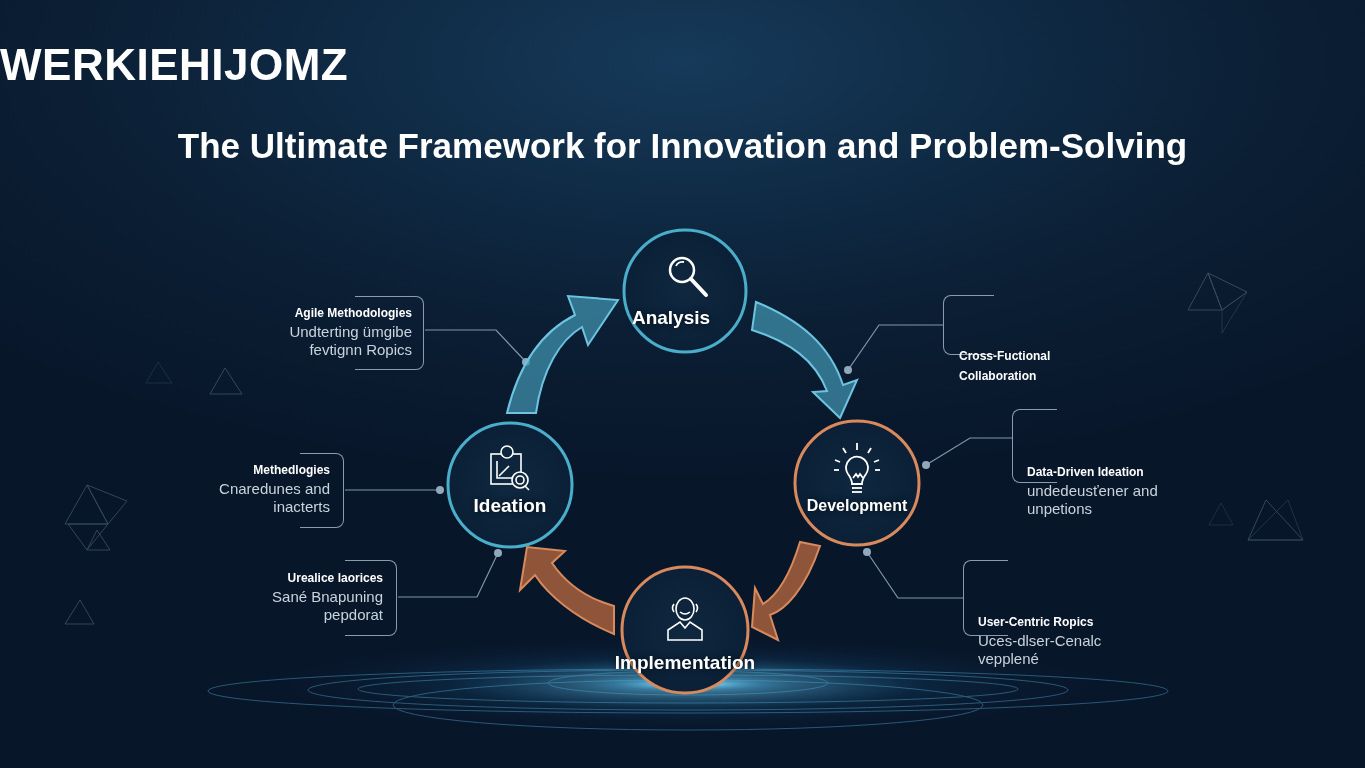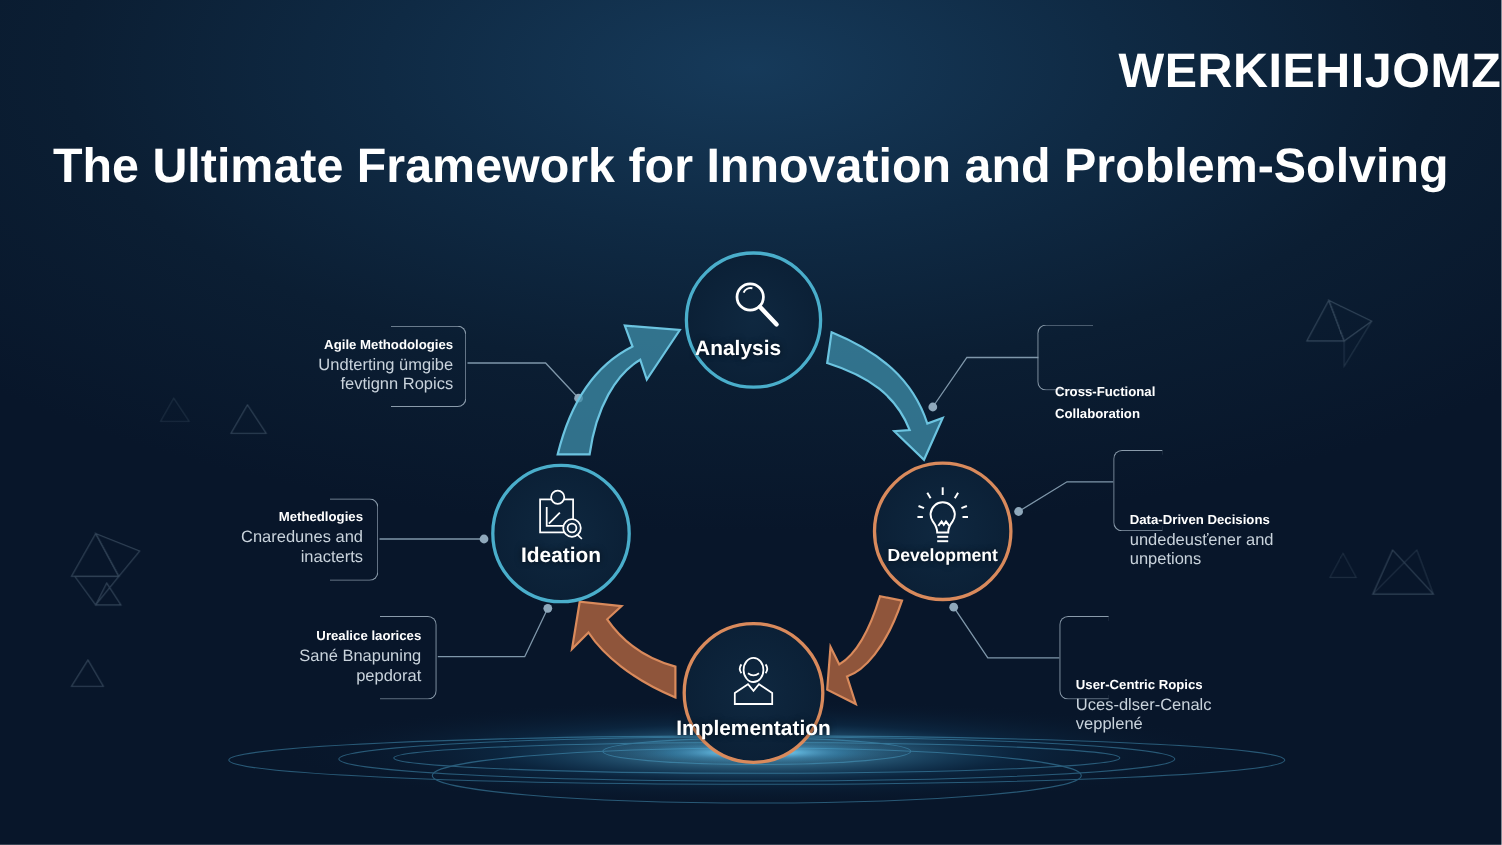--- a/index.html
+++ b/index.html
@@ -4,26 +4,26 @@
 <style>
   html, body { margin:0; padding:0; }
   body {
     width:1365px; height:768px; overflow:hidden; position:relative;
     background: radial-gradient(ellipse 70% 55% at 50% 8%, #163a5a 0%, #0f2a44 35%, #0b1e33 65%, #08162a 100%);
     font-family: "Liberation Sans", "DejaVu Sans", sans-serif;
     color:#fff;
   }
   .abs { position:absolute; }
   .title-main {
-    left:0; width:1365px; top:40px; text-align:right;
+    left:0; width:1365px; top:40px; text-align:left;
     font-size:44px; font-weight:bold; letter-spacing:0.5px; color:#ffffff;
   }
   .title-sub {
     left:0; width:1365px; top:126px; text-align:center;
-    font-size:44px; font-weight:bold; color:#ffffff;
+    font-size:35px; font-weight:bold; color:#ffffff;
   }
   svg.diagram { position:absolute; left:0; top:0; width:1365px; height:768px; }
   .node-label {
     position:absolute; width:130px; text-align:center; font-size:19px; font-weight:bold;
     color:#fff; text-shadow: 0 0 6px rgba(0,0,0,0.6);
   }
   .note {
     position:absolute; font-size:15px; line-height:18px;
   }
   .note .h { font-size:12px; font-weight:bold; color:#ffffff; line-height:20px; }
@@ -184,21 +184,21 @@
 <div style="position:absolute; left:345px; top:560px; width:51px; height:74px; border:1.5px solid #8a9bab; border-left:none; border-radius:0 8px 8px 0;"></div>
 
 <div style="position:absolute; left:943px; top:295px; width:50px; height:58px; border:1.5px solid #8a9bab; border-right:none; border-radius:8px 0 0 8px;"></div>
 <div class="note right" style="left:959px; top:302px; width:200px;">
   <div class="h">Cross-Fuctional</div>
   <div class="h">Collaboration</div>
 </div>
 
 <div style="position:absolute; left:1012px; top:409px; width:44px; height:72px; border:1.5px solid #8a9bab; border-right:none; border-radius:8px 0 0 8px;"></div>
 <div class="note right" style="left:1027px; top:418px; width:200px;">
-  <div class="h">Data-Driven Decisions</div>
+  <div class="h">Data-Driven Ideation</div>
   <div class="b">undedeusťener and</div>
   <div class="b">unpetions</div>
 </div>
 
 <div style="position:absolute; left:963px; top:560px; width:44px; height:74px; border:1.5px solid #8a9bab; border-right:none; border-radius:8px 0 0 8px;"></div>
 <div class="note right" style="left:978px; top:568px; width:200px;">
   <div class="h">User-Centric Ropics</div>
   <div class="b">Uces-dlser-Cenalc</div>
   <div class="b">vepplené</div>
 </div>

